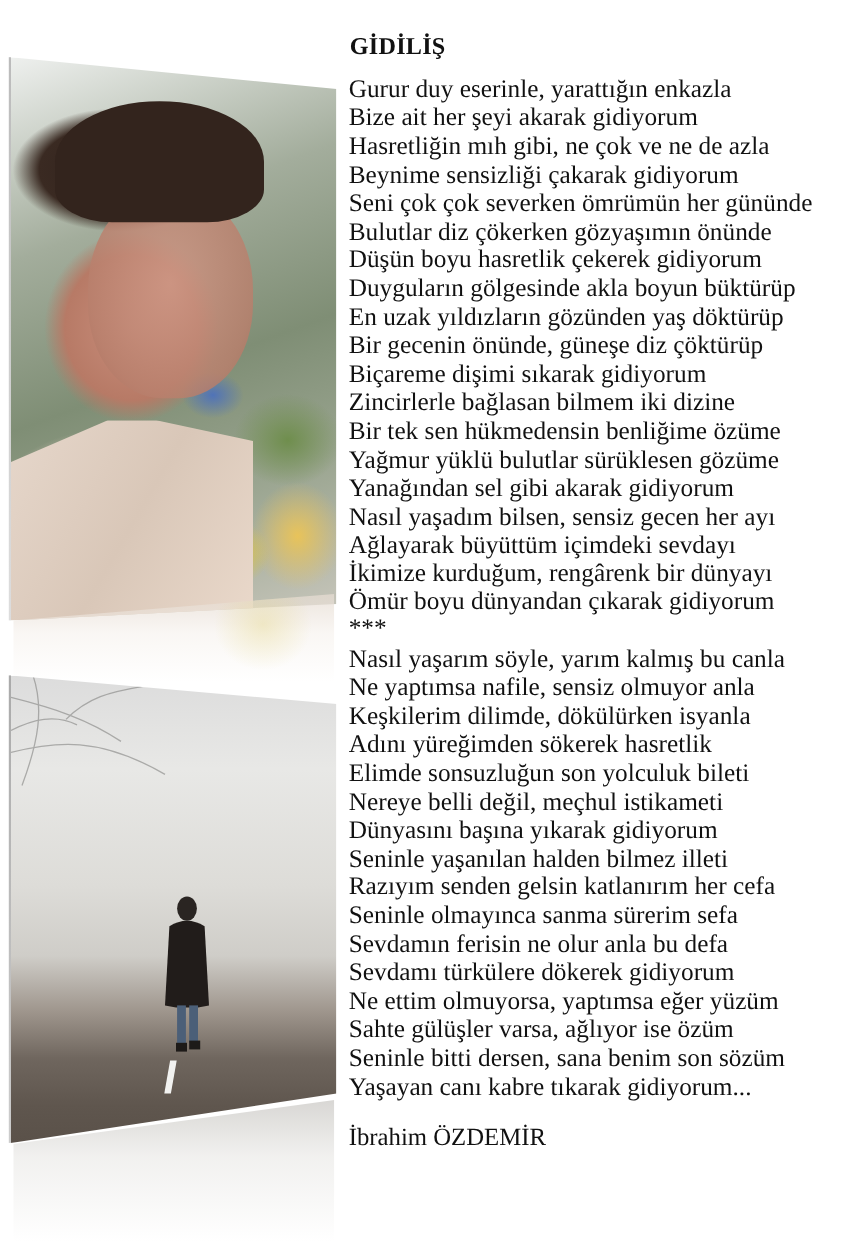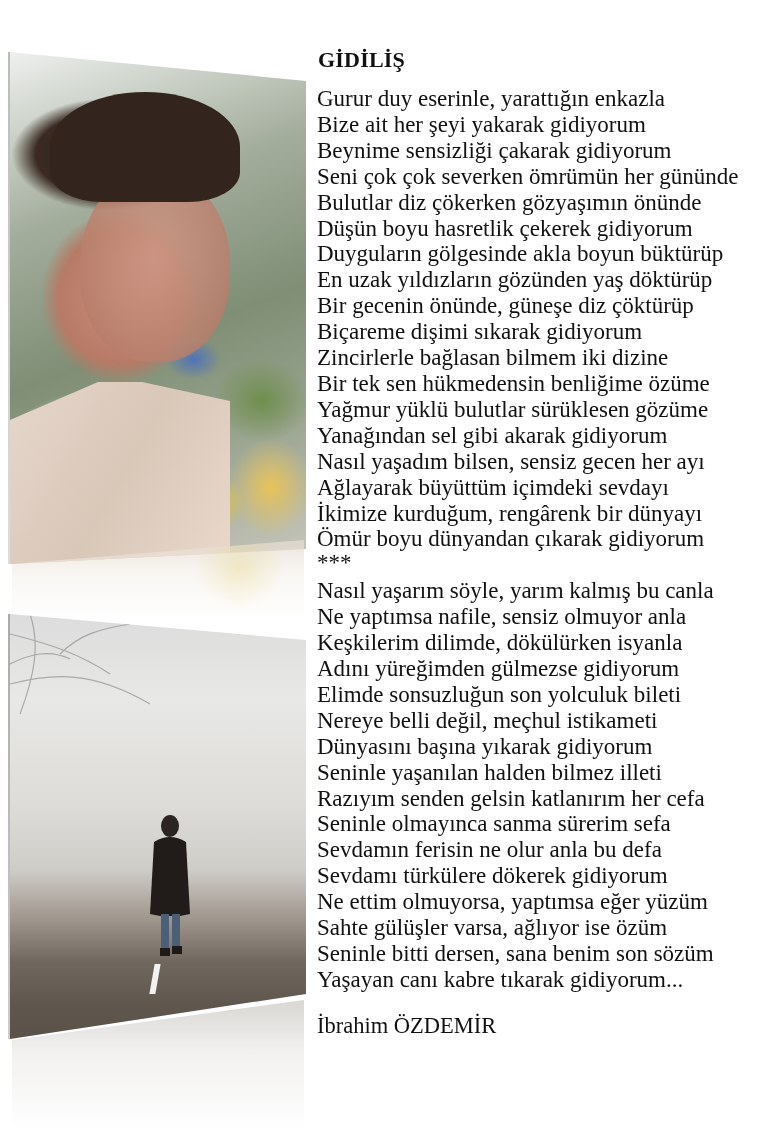--- a/index.html
+++ b/index.html
@@ -45,21 +45,21 @@
 
   .reflect.r2 { left: 12px; top: 1000px; width: 292px; height: 129px;
     clip-path: polygon(0 40px, 100% 0, 100% 100%, 0 100%);
     background: linear-gradient(180deg, rgba(200,198,194,.7) 0%, rgba(230,229,226,.55) 40%, rgba(255,255,255,0) 100%); }
 
   .edge-shadow { position: absolute; pointer-events: none; }
   .edge-shadow.e1 { left: 8px; top: 52px; width: 2px; height: 512px; background: linear-gradient(180deg, #bbb, #ddd); }
   .edge-shadow.e2 { left: 8px; top: 614px; width: 2px; height: 425px; background: linear-gradient(180deg, #aaa, #ccc); }
 
   
-  .poem { position: absolute; left: 317px; top: 46px; width: 450px; }
+  .poem { position: absolute; left: 317px; top: 28px; width: 450px; }
   .poem .title { font-weight: bold; font-size: 22px; line-height: 28px; margin: 0 0 12px 1px; letter-spacing: .2px; }
   .poem .lines { list-style: none; margin: 0; padding: 0; }
   .poem .lines li { font-size: 23px; line-height: 25.9px; white-space: nowrap; }
   .poem .lines li.sep { line-height: 22px; height: 26px; }
   .poem .author { font-size: 22.5px; line-height: 26px; margin-top: 20px; }
 </style>
 </head>
 <body>
 
 <div class="photo-col">
@@ -94,42 +94,43 @@
     </svg>
     <div class="lane"></div>
   </div>
   <div class="reflect r2"></div>
 </div>
 
 <div class="poem">
   <div class="title">GİDİLİŞ</div>
   <ul class="lines">
     <li>Gurur duy eserinle, yarattığın enkazla</li>
-    <li>Bize ait her şeyi yakarak gidiyorum</li>
+    <li>Bize ait her şeyi akarak gidiyorum</li>
+    <li>Hasretliğin mıh gibi, ne çok ve ne de azla</li>
     <li>Beynime sensizliği çakarak gidiyorum</li>
     <li>Seni çok çok severken ömrümün her gününde</li>
     <li>Bulutlar diz çökerken gözyaşımın önünde</li>
     <li>Düşün boyu hasretlik çekerek gidiyorum</li>
     <li>Duyguların gölgesinde akla boyun büktürüp</li>
     <li>En uzak yıldızların gözünden yaş döktürüp</li>
     <li>Bir gecenin önünde, güneşe diz çöktürüp</li>
     <li>Biçareme dişimi sıkarak gidiyorum</li>
     <li>Zincirlerle bağlasan bilmem iki dizine</li>
     <li>Bir tek sen hükmedensin benliğime özüme</li>
     <li>Yağmur yüklü bulutlar sürüklesen gözüme</li>
     <li>Yanağından sel gibi akarak gidiyorum</li>
     <li>Nasıl yaşadım bilsen, sensiz gecen her ayı</li>
     <li>Ağlayarak büyüttüm içimdeki sevdayı</li>
     <li>İkimize kurduğum, rengârenk bir dünyayı</li>
     <li>Ömür boyu dünyandan çıkarak gidiyorum</li>
     <li class="sep">***</li>
     <li>Nasıl yaşarım söyle, yarım kalmış bu canla</li>
     <li>Ne yaptımsa nafile, sensiz olmuyor anla</li>
     <li>Keşkilerim dilimde, dökülürken isyanla</li>
-    <li>Adını yüreğimden gülmezse gidiyorum</li>
+    <li>Adını yüreğimden sökerek hasretlik</li>
     <li>Elimde sonsuzluğun son yolculuk bileti</li>
     <li>Nereye belli değil, meçhul istikameti</li>
     <li>Dünyasını başına yıkarak gidiyorum</li>
     <li>Seninle yaşanılan halden bilmez illeti</li>
     <li>Razıyım senden gelsin katlanırım her cefa</li>
     <li>Seninle olmayınca sanma sürerim sefa</li>
     <li>Sevdamın ferisin ne olur anla bu defa</li>
     <li>Sevdamı türkülere dökerek gidiyorum</li>
     <li>Ne ettim olmuyorsa, yaptımsa eğer yüzüm</li>
     <li>Sahte gülüşler varsa, ağlıyor ise özüm</li>

